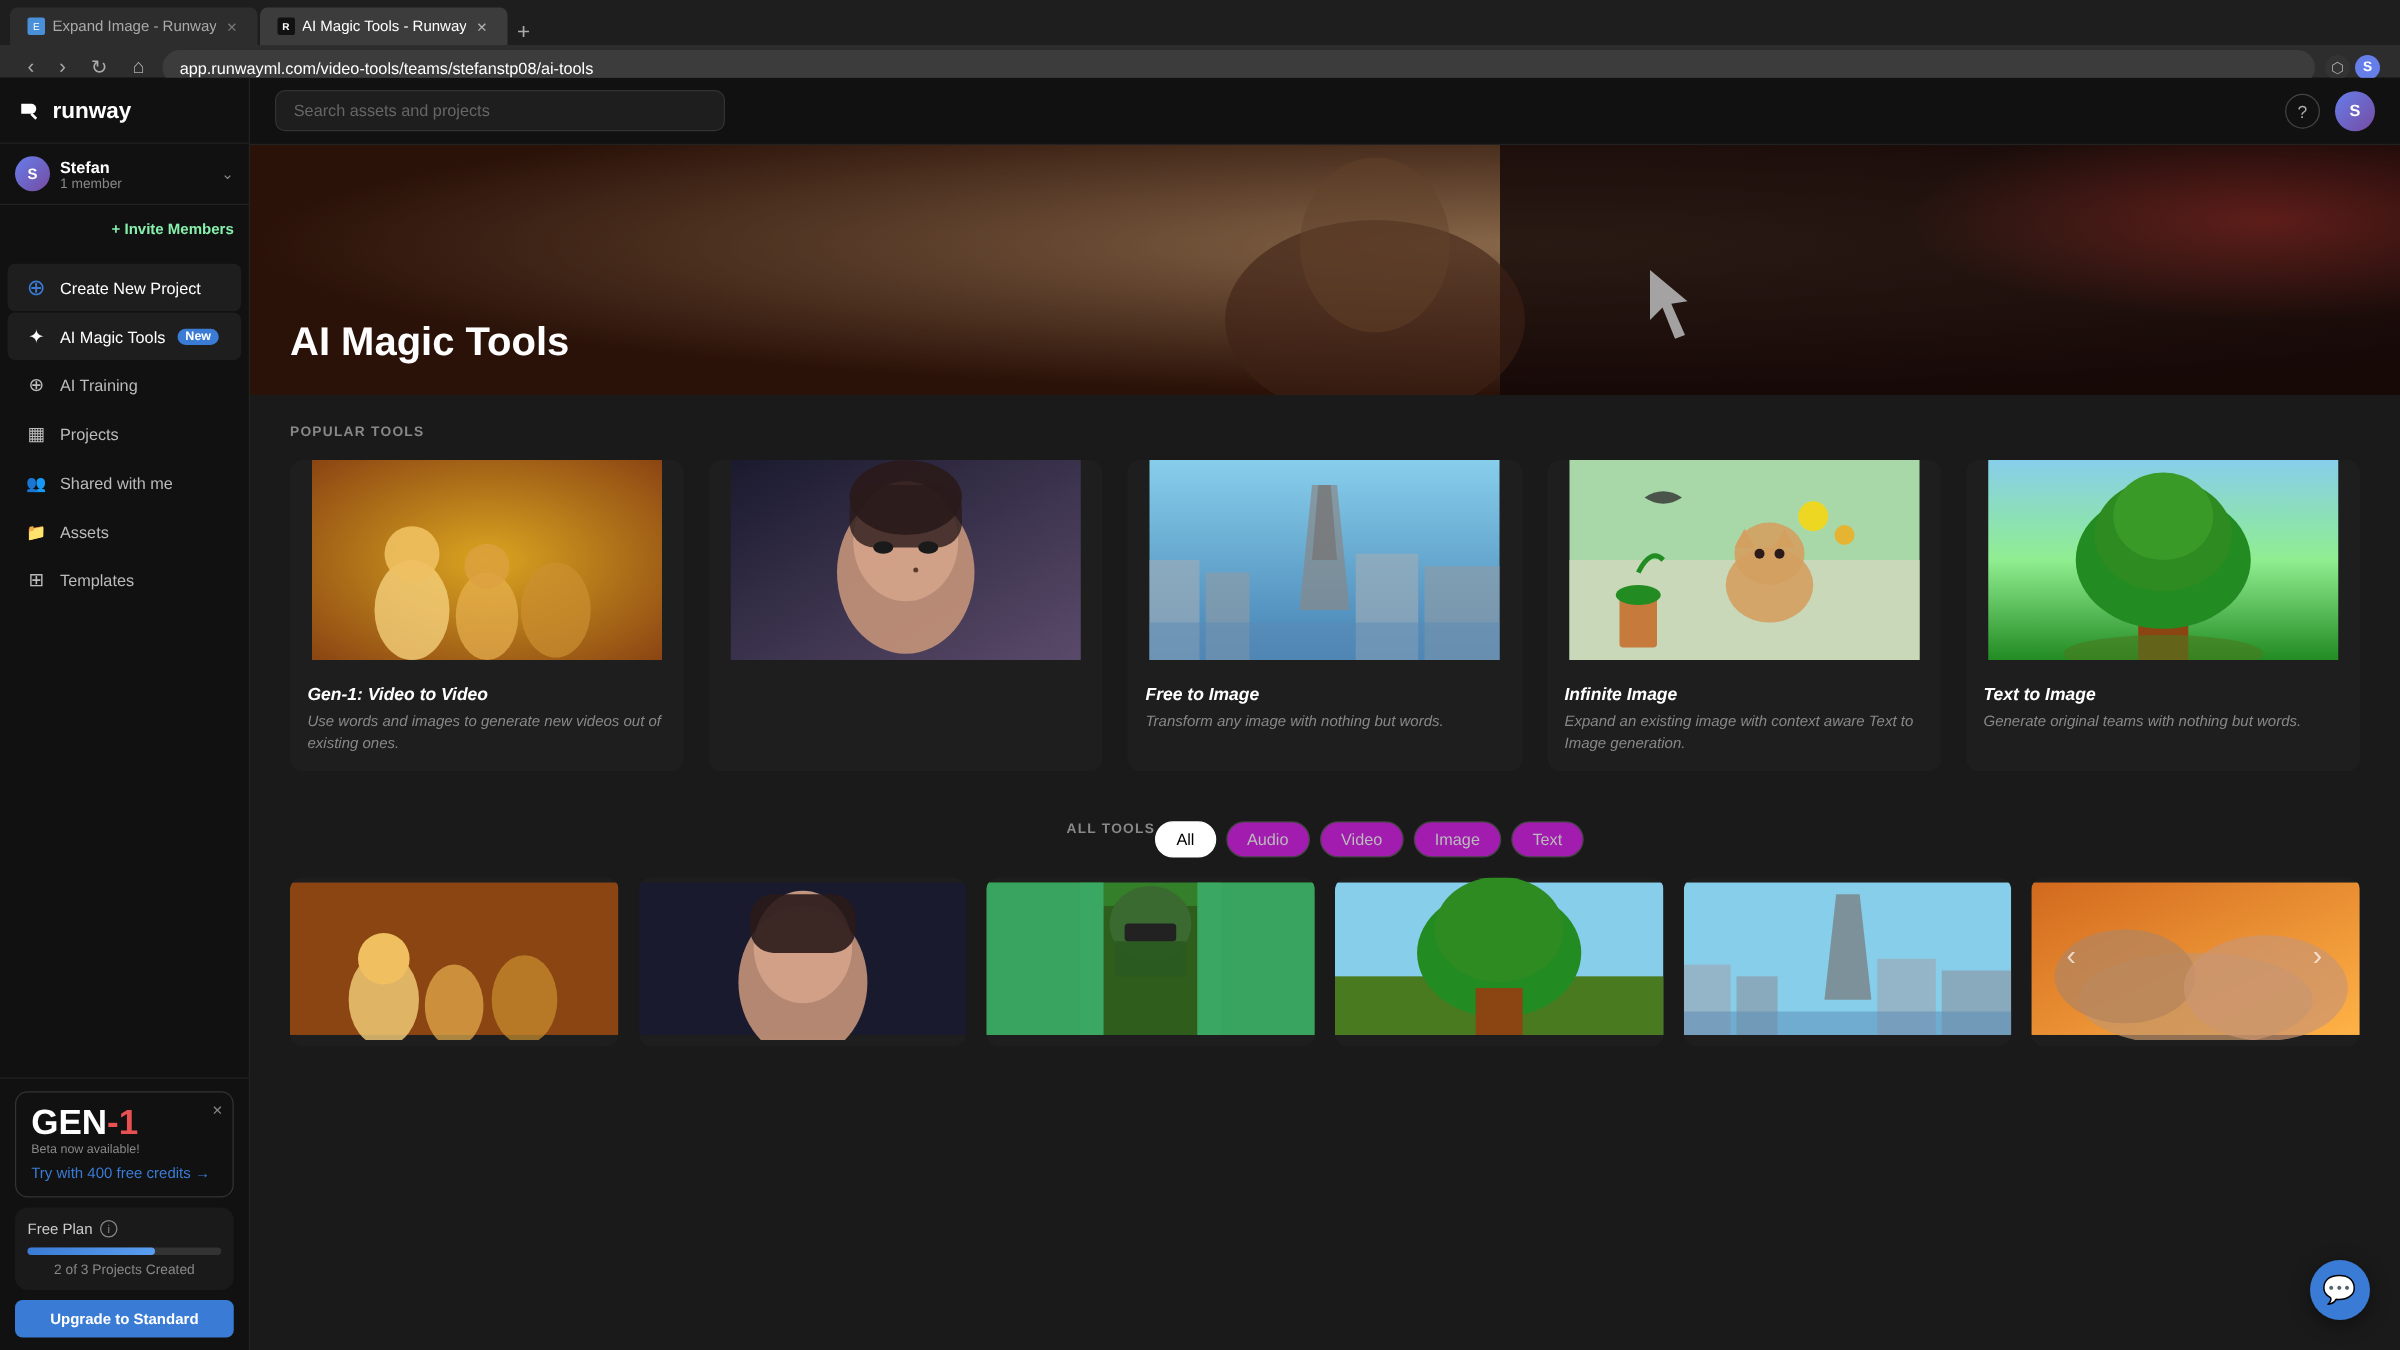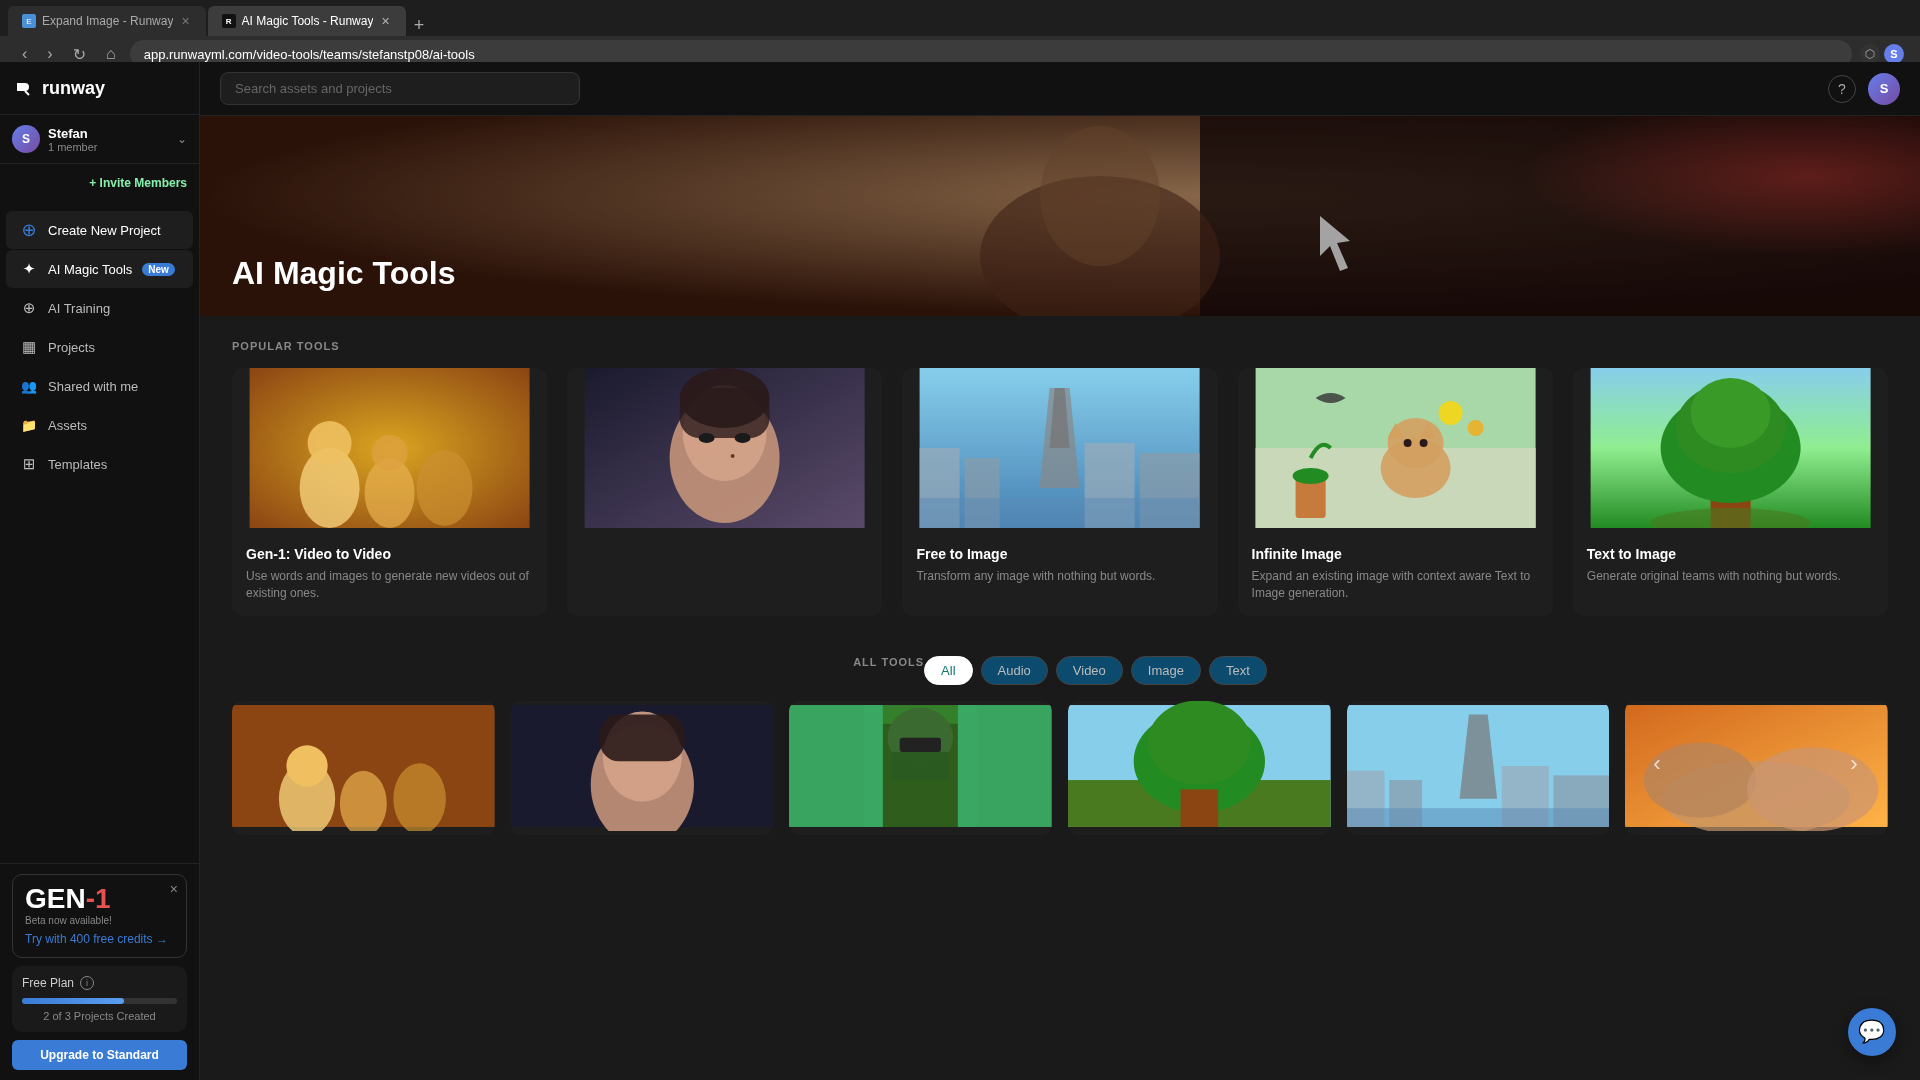--- a/index.html
+++ b/index.html
@@ -69,30 +69,30 @@
     
     .main-content { flex: 1; overflow-y: auto; }
     .hero-section { position: relative; height: 200px; overflow: hidden; }
     .hero-bg { width: 100%; height: 100%; background: linear-gradient(135deg, #4a3520 0%, #8b5e3c 30%, #c4956a 50%, #8b4513 70%, #3d1a0d 100%); }
     .hero-overlay { position: absolute; inset: 0; background: rgba(0,0,0,0.3); }
     .hero-title { position: absolute; bottom: 24px; left: 32px; font-size: 32px; font-weight: 700; color: #fff; }
 
     .content-area { padding: 24px 32px; }
     .section-label { font-size: 11px; font-weight: 600; color: #888; letter-spacing: 1px; text-transform: uppercase; margin-bottom: 16px; }
     .tools-grid { display: grid; grid-template-columns: repeat(5, 1fr); gap: 20px; margin-bottom: 40px; }
-    .tool-card { cursor: pointer; border-radius: 10px; overflow: hidden; background: #1e1e1e; }
+    .tool-card { cursor: pointer; border-radius: 10px; overflow: hidden; background: #1e1e1e; font-style: italic; }
     .tool-card-img-bg { width: 100%; height: 160px; }
     .tool-card-body { padding: 14px; }
     .tool-card-title { font-size: 14px; font-weight: 600; color: #fff; margin-bottom: 6px; }
     .tool-card-desc { font-size: 12px; color: #888; line-height: 1.4; }
 
     .all-tools-header { display: flex; align-items: center; justify-content: center; margin-bottom: 16px; }
     .filter-btns { display: flex; gap: 8px; }
-    .filter-btn { background: #0c4a6e; border: 1px solid #444; color: #bbb; border-radius: 20px; padding: 6px 16px; font-size: 13px; cursor: pointer; }
-    .filter-btn.active { background: #fff; color: #0f766e; border-color: #fff; }
+    .filter-btn { background: #a21caf; border: 1px solid #444; color: #bbb; border-radius: 20px; padding: 6px 16px; font-size: 13px; cursor: pointer; }
+    .filter-btn.active { background: #fff; color: #000000; border-color: #fff; }
     .all-tools-grid { display: grid; grid-template-columns: repeat(6, 1fr); gap: 16px; }
     .all-tool-card { border-radius: 10px; overflow: hidden; cursor: pointer; background: #1e1e1e; }
     .all-tool-card-img { height: 130px; width: 100%; }
     .chat-bubble { position: fixed; bottom: 24px; right: 24px; width: 48px; height: 48px; background: #3a7bd5; border-radius: 50%; display: flex; align-items: center; justify-content: center; font-size: 22px; cursor: pointer; box-shadow: 0 4px 16px rgba(0,0,0,0.4); }
 
     
     ::-webkit-scrollbar { width: 6px; }
     ::-webkit-scrollbar-track { background: #111; }
     ::-webkit-scrollbar-thumb { background: #333; border-radius: 3px; }
   </style>

